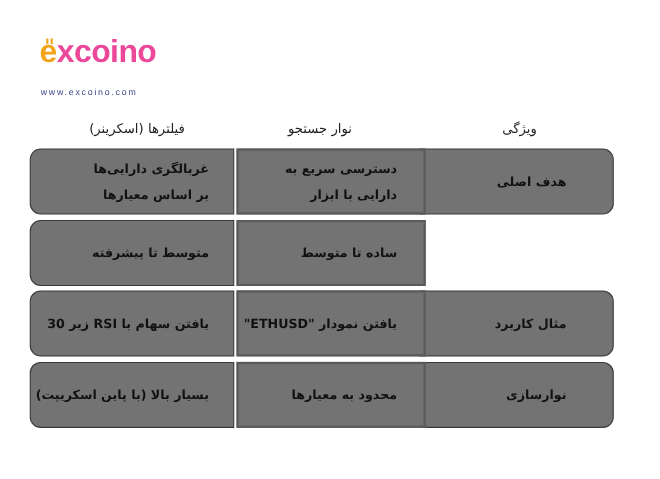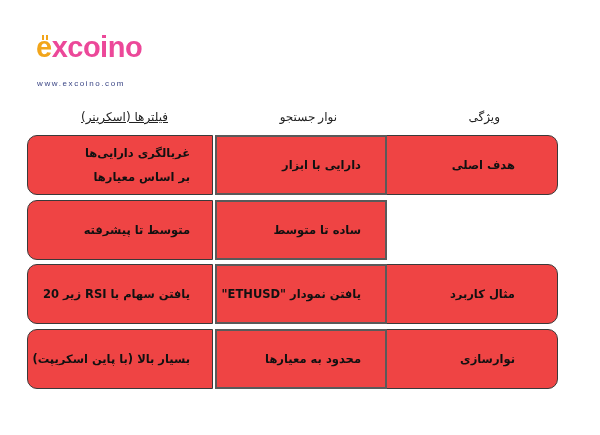--- a/index.html
+++ b/index.html
@@ -19,31 +19,31 @@
     font-family: "Liberation Sans", sans-serif; font-weight: 700; font-size: 29px;
     color: #ec4899; letter-spacing: -0.5px;
   }
   .logo-url {
     margin-top: 17px; font-family: "Liberation Sans", sans-serif; font-size: 8px;
     letter-spacing: 1.6px; color: #3a4585; padding-left: 1px;
   }
 
   .headers { position: absolute; top: 106px; left: 27px; width: 541px; height: 22px; direction: rtl; }
   .hdr { position: absolute; top: 0; height: 22px; font-size: 12px; line-height: 22px; text-align: right; color: #222; }
-  .hdr.c1 { right: 0; width: 177px; padding-right: 68px; }
-  .hdr.c2 { right: 181px; width: 171px; padding-right: 50px; font-family: Liberation Serif, serif; }
-  .hdr.c3 { right: 355px; width: 186px; padding-right: 45px; text-decoration: underline; }
+  .hdr.c1 { right: 12px; width: 177px; padding-right: 68px; }
+  .hdr.c2 { right: 198px; width: 171px; padding-right: 50px; }
+  .hdr.c3 { right: 355px; width: 186px; padding-right: 45px; }
 
   .grid { position: absolute; left: 27px; top: 135px; width: 541px; direction: rtl; }
   .row { position: relative; height: 60px; margin-bottom: 4.5px; }
   .cell {
     position: absolute; top: 0; height: 100%;
     display: flex; flex-direction: column; justify-content: center; align-items: flex-start;
     font-weight: 700; font-size: 11.5px; line-height: 24px; text-align: right; color: #111;
-    background: #ef4444;
+    background: #737373;
   }
   .cell.c1 { right: 10px; width: 177px; border: 1.5px solid #3a3a3a; border-radius: 0 10px 10px 0; padding-right: 42px; }
   .cell.c2 { right: 181px; width: 172px; border: 2px solid #5a5a5a; padding-right: 24px; }
   .cell.c3 { right: 355px; width: 186px; border: 1.5px solid #3a3a3a; border-radius: 10px 0 0 10px; padding-right: 22px; }
   .cell span { display: block; white-space: nowrap; }
 </style>
 </head>
 <body>
 
 <div class="logo">
@@ -59,20 +59,21 @@
   <div class="hdr c2">نوار جستجو</div>
   <div class="hdr c3">فیلترها (اسکرینر)</div>
 </div>
 
 <div class="grid">
   <div class="row">
     <div class="cell c1">
         <span>هدف اصلی</span>
       </div>
     <div class="cell c2">
+        <span>دسترسی سریع به</span>
         <span>دارایی با ابزار</span>
       </div>
     <div class="cell c3">
         <span>غربالگری دارایی‌ها</span>
         <span>بر اساس معیارها</span>
       </div>
   </div>
   <div class="row">
     <div class="cell c2">
         <span>ساده تا متوسط</span>
@@ -82,21 +83,21 @@
       </div>
   </div>
   <div class="row">
     <div class="cell c1">
         <span>مثال کاربرد</span>
       </div>
     <div class="cell c2">
         <span>یافتن نمودار "ETHUSD"</span>
       </div>
     <div class="cell c3">
-        <span>یافتن سهام با RSI زیر 20</span>
+        <span>یافتن سهام با RSI زیر 30</span>
       </div>
   </div>
   <div class="row">
     <div class="cell c1">
         <span>نوار‌سازی</span>
       </div>
     <div class="cell c2">
         <span>محدود به معیارها</span>
       </div>
     <div class="cell c3">

